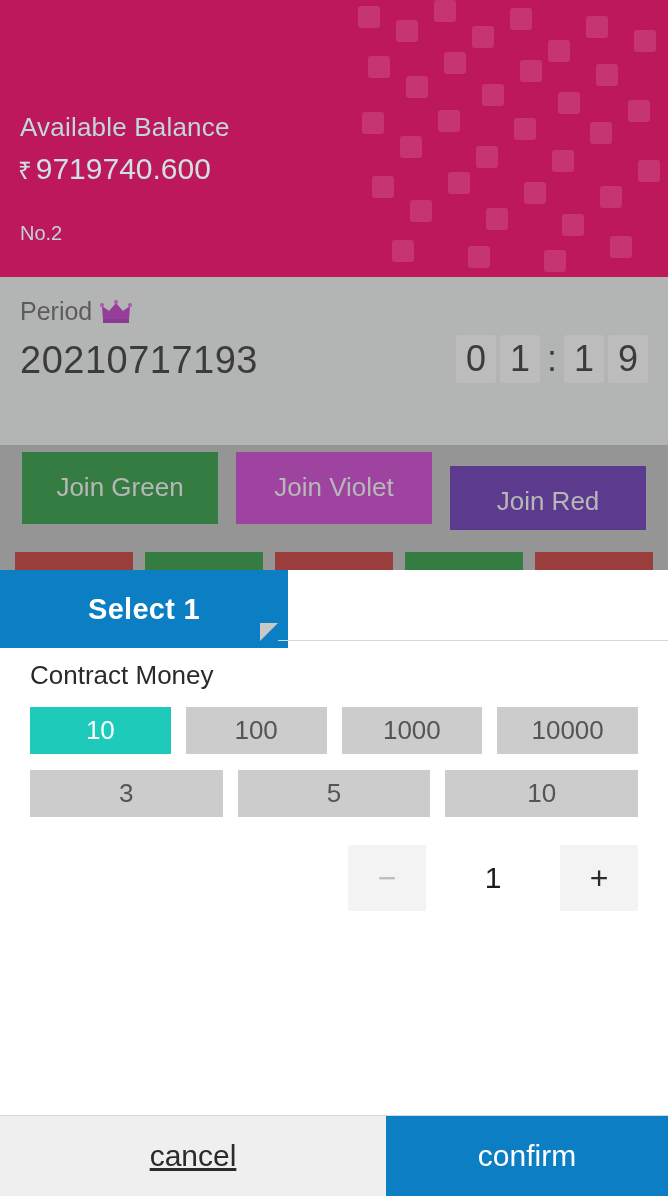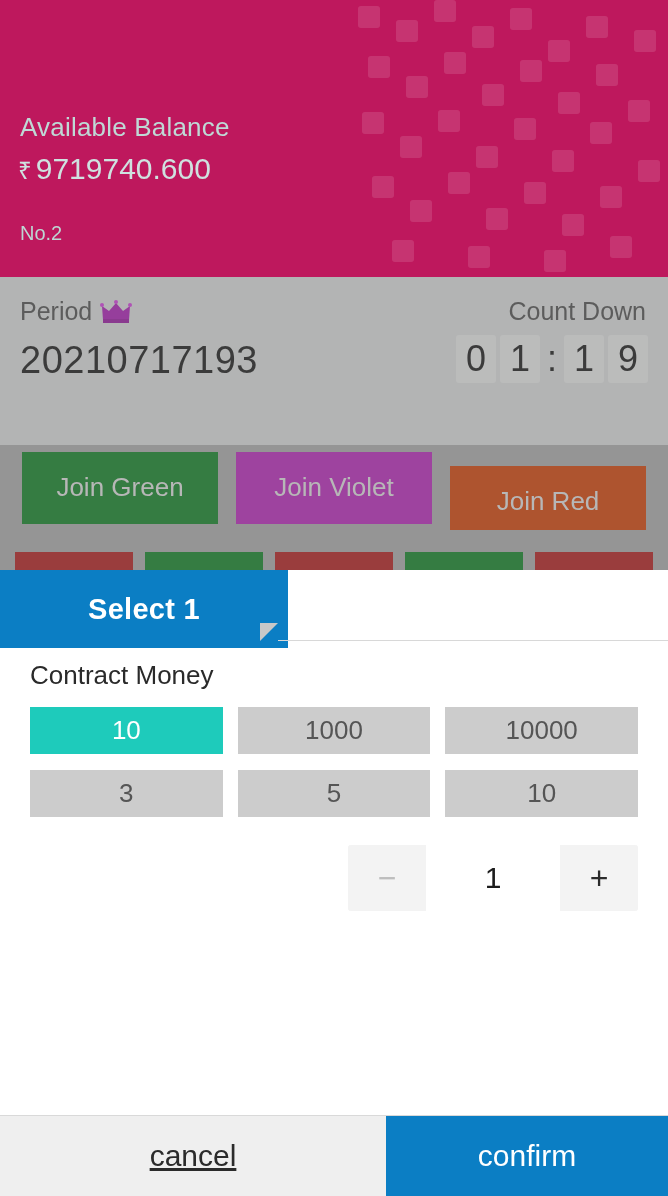--- a/index.html
+++ b/index.html
@@ -109,21 +109,21 @@
   .join-btn {
     flex: 1 1 0;
     height: 72px;
     display: flex; align-items: center; justify-content: center;
     font-size: 26px;
     color: #cfcfcf;
     border: 0;
   }
   .join-green  { background: #157a27; }
   .join-violet { background: #ab29ac; }
-  .join-red    { background: #c2410c; margin-top: 28px; }
+  .join-red    { background: #4c1d95; margin-top: 28px; }
 
   
   .num-row {
     position: relative;
     background: #9e9e9e;
     flex: 1 1 auto;
     display: flex;
     padding: 22px 15px 0 15px;
     gap: 12px;
     align-items: flex-start;
@@ -328,21 +328,20 @@
         <svg class="crown-icon" viewBox="0 0 32 24">
           <path d="M3 20 L2 6 L9 11 L16 3 L23 11 L30 6 L29 20 Z" fill="#a021a8"></path>
           <rect x="3" y="19" width="26" height="4" fill="#8e1c96"></rect>
           <circle cx="2" cy="5" r="2" fill="#c33fcd"></circle>
           <circle cx="16" cy="2" r="2" fill="#c33fcd"></circle>
           <circle cx="30" cy="5" r="2" fill="#c33fcd"></circle>
         </svg>
       </div>
       <div class="period-value">20210717193</div>
 
-      <div class="countdown-label">Count Down</div>
 
       <div class="countdown-digits">
         <span class="cd-cell">0</span>
         <span class="cd-cell">1</span>
         <span class="cd-sep">:</span>
         <span class="cd-cell">1</span>
         <span class="cd-cell">9</span>
       </div>
     </div>
 
@@ -370,20 +369,21 @@
       <div class="tab-corner"></div>
       <div class="tab-rule"></div>
     </div>
 
     <div class="sheet-body">
 
       <div class="section-title">Contract Money</div>
 
       <div class="chip-row">
         <button class="money-chip selected">10</button>
+        <button class="money-chip">100</button>
         <button class="money-chip">1000</button>
         <button class="money-chip">10000</button>
       </div>
 
 
       <div class="chip-row">
         <button class="count-chip">3</button>
         <button class="count-chip">5</button>
         <button class="count-chip">10</button>
       </div>

